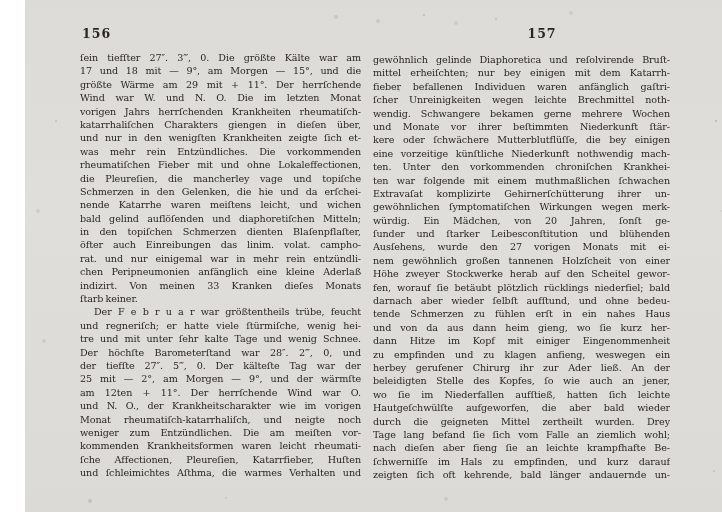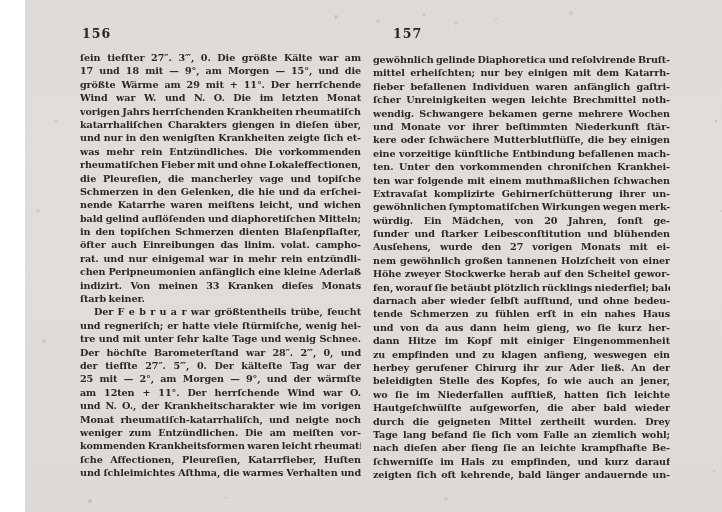--- a/index.html
+++ b/index.html
@@ -30,26 +30,26 @@
   }
   .pagenum {
     position: absolute;
     top: 26px;
     font-size: 12.5px;
     font-weight: 700;
     color: #2a2622;
     letter-spacing: 1px;
   }
   .pagenum-left { left: 57px; }
-  .pagenum-right { left: 368px; width: 298px; text-align: left; }
+  .pagenum-right { left: 368px; width: 298px; text-align: center; }
   .textcol {
     position: absolute;
     color: #2a2622;
     font-size: 9.6px;
-    font-weight: 700;
+    font-weight: 400;
     letter-spacing: -0.1px;
     word-spacing: -0.8px;
   }
   .textcol-left  { left: 55px;  top: 51px; width: 281px; }
   .textcol-right { left: 348px; top: 53px; width: 297px; }
   .line {
     height: 13.4px;
     line-height: 13.4px;
     text-align: justify;
     text-align-last: justify;
@@ -105,21 +105,21 @@
     </div>
 
   <div class="textcol textcol-right">
       <div class="line">gewöhnlich gelinde Diaphoretica und reſolvirende Bruſt-</div>
       <div class="line">mittel erheiſchten; nur bey einigen mit dem Katarrh-</div>
       <div class="line">fieber befallenen Individuen waren anfänglich gaſtri-</div>
       <div class="line">ſcher Unreinigkeiten wegen leichte Brechmittel noth-</div>
       <div class="line">wendig.  Schwangere bekamen gerne mehrere Wochen</div>
       <div class="line">und Monate vor ihrer beſtimmten Niederkunft ſtär-</div>
       <div class="line">kere oder ſchwächere Mutterblutflüſſe, die bey einigen</div>
-      <div class="line">eine vorzeitige künſtliche Entbindung befallenen mach-</div>
+      <div class="line">eine vorzeitige künſtliche Niederkunft nothwendig mach-</div>
       <div class="line">ten.  Unter den vorkommenden chroniſchen Krankhei-</div>
       <div class="line">ten war folgende mit einem muthmaßlichen ſchwachen</div>
       <div class="line">Extravaſat komplizirte Gehirnerſchütterung ihrer un-</div>
       <div class="line">gewöhnlichen ſymptomatiſchen Wirkungen wegen merk-</div>
       <div class="line">würdig.  Ein Mädchen, von 20 Jahren, ſonſt ge-</div>
       <div class="line">ſunder und ſtarker Leibesconſtitution und blühenden</div>
       <div class="line">Ausſehens, wurde den 27 vorigen Monats mit ei-</div>
       <div class="line">nem gewöhnlich großen tannenen Holzſcheit von einer</div>
       <div class="line">Höhe zweyer Stockwerke herab auf den Scheitel gewor-</div>
       <div class="line">fen, worauf ſie betäubt plötzlich rücklings niederfiel; bald</div>

